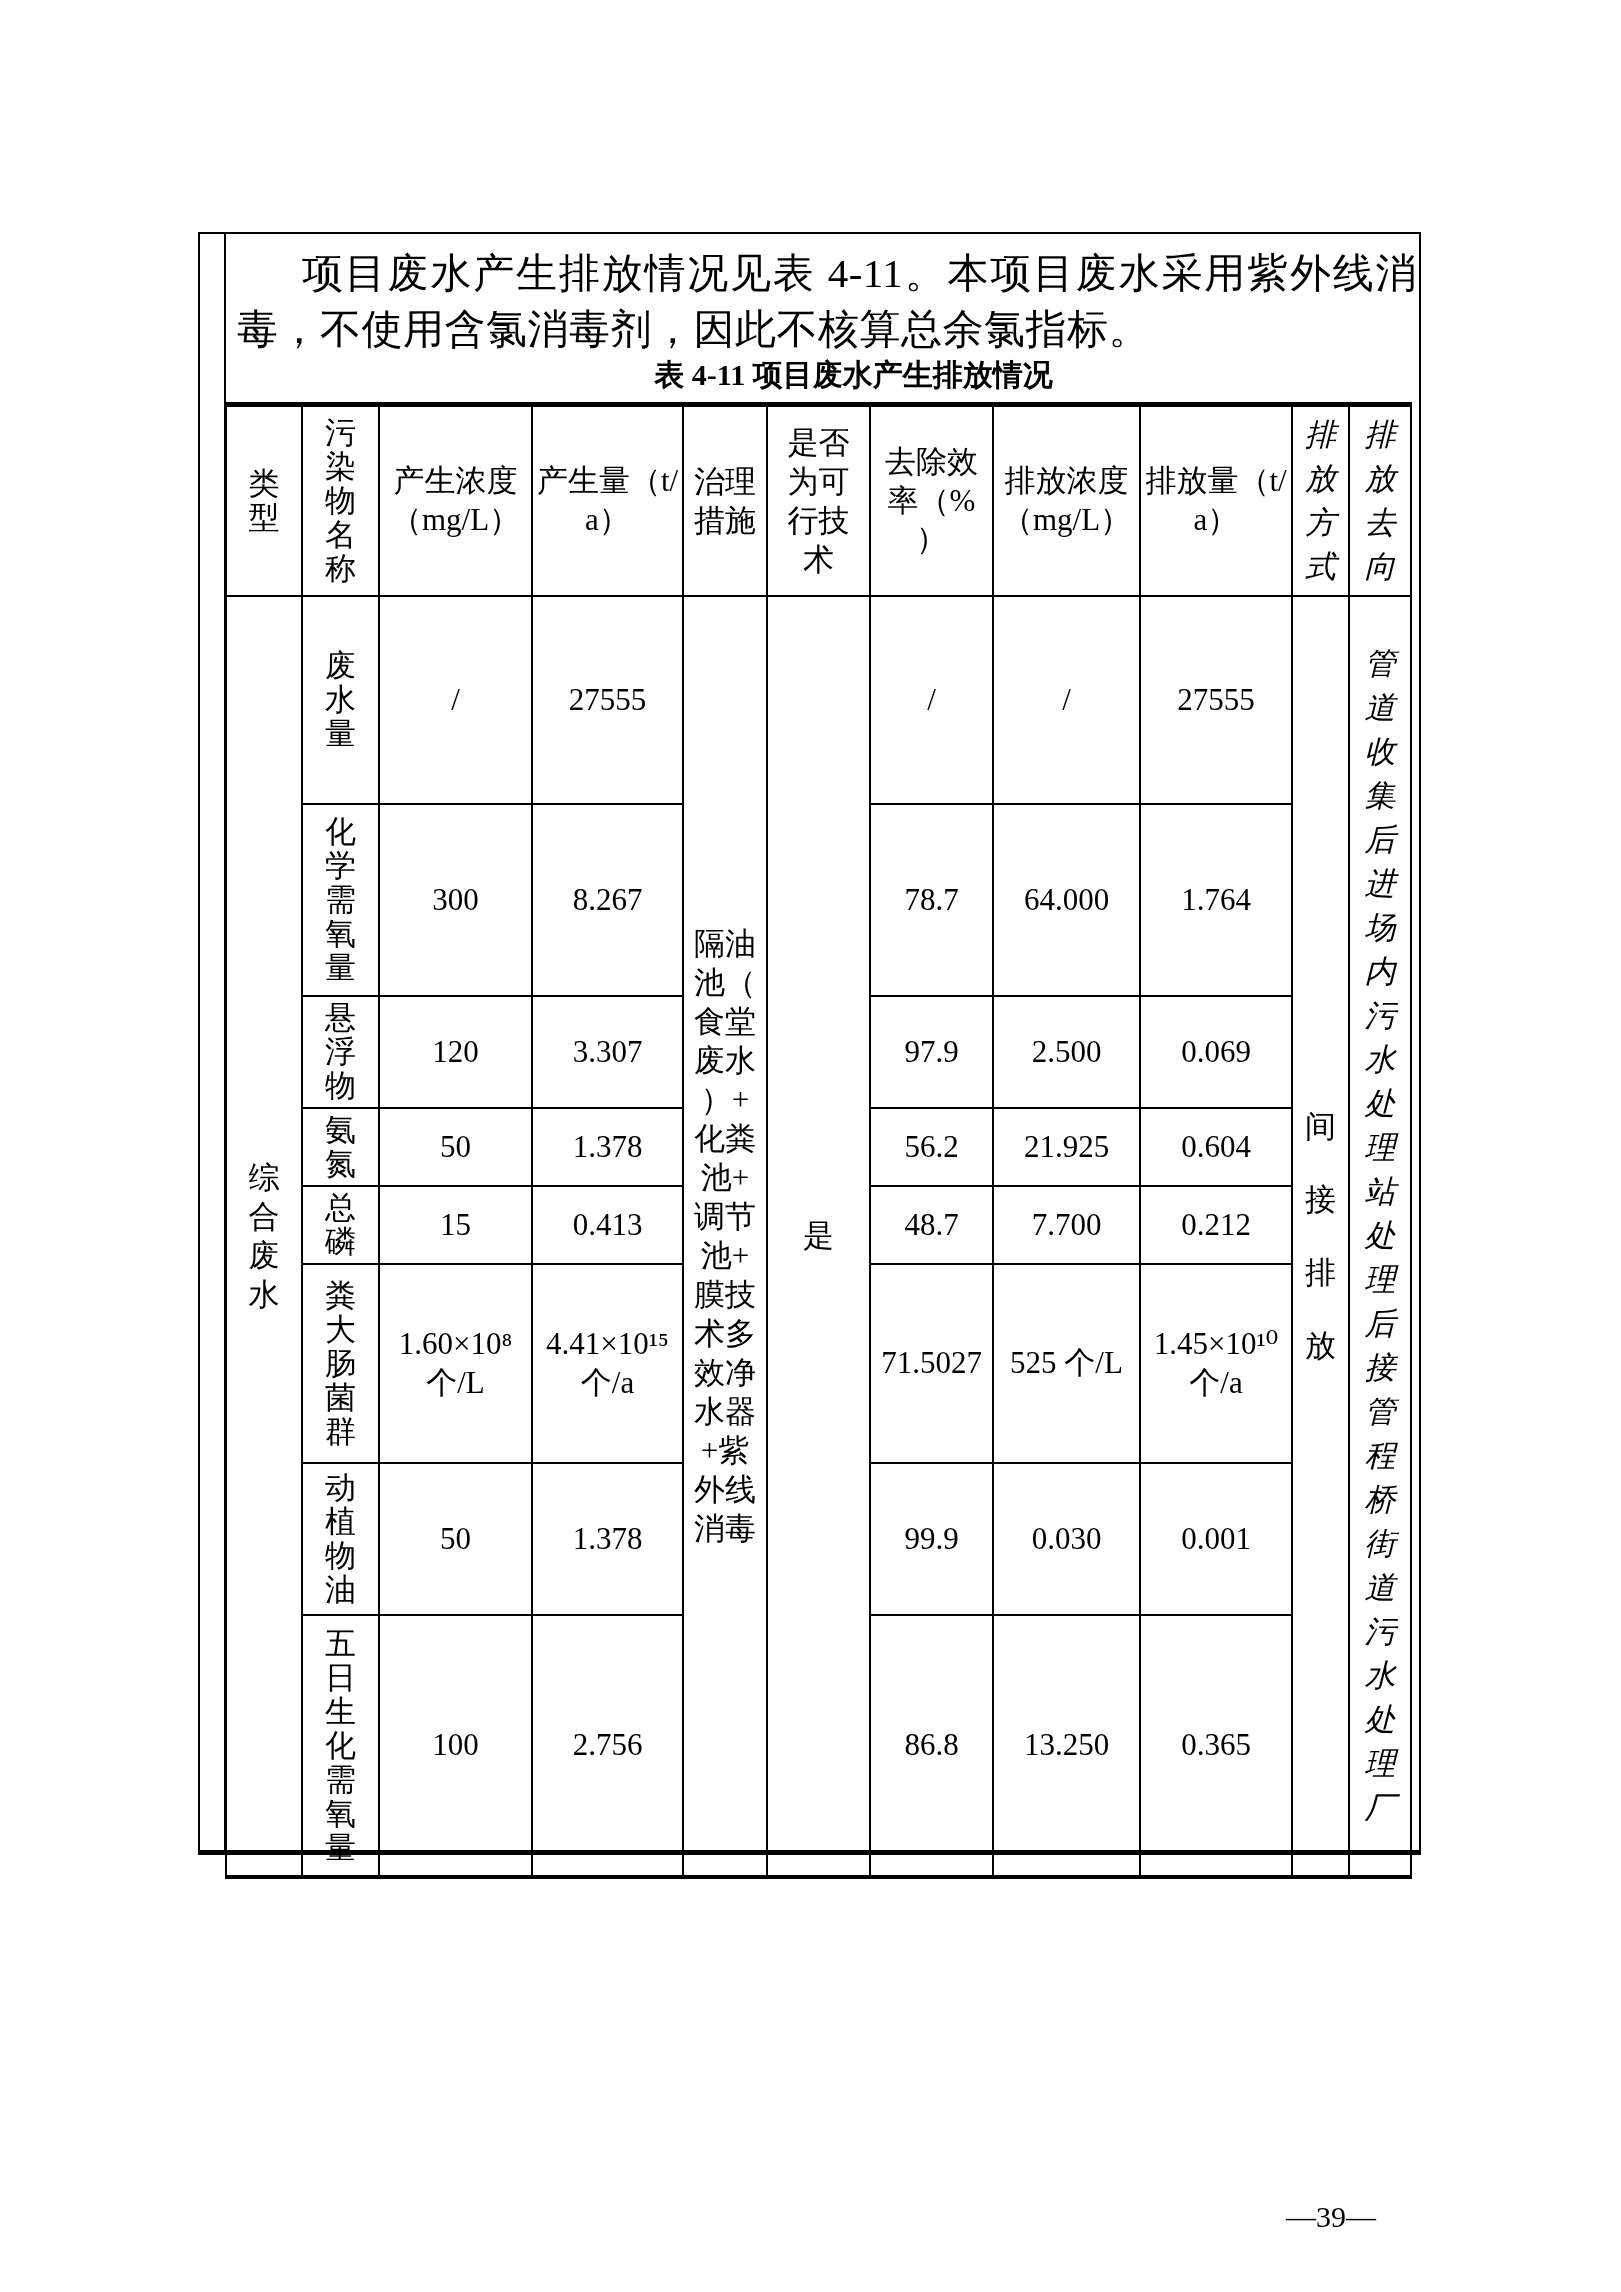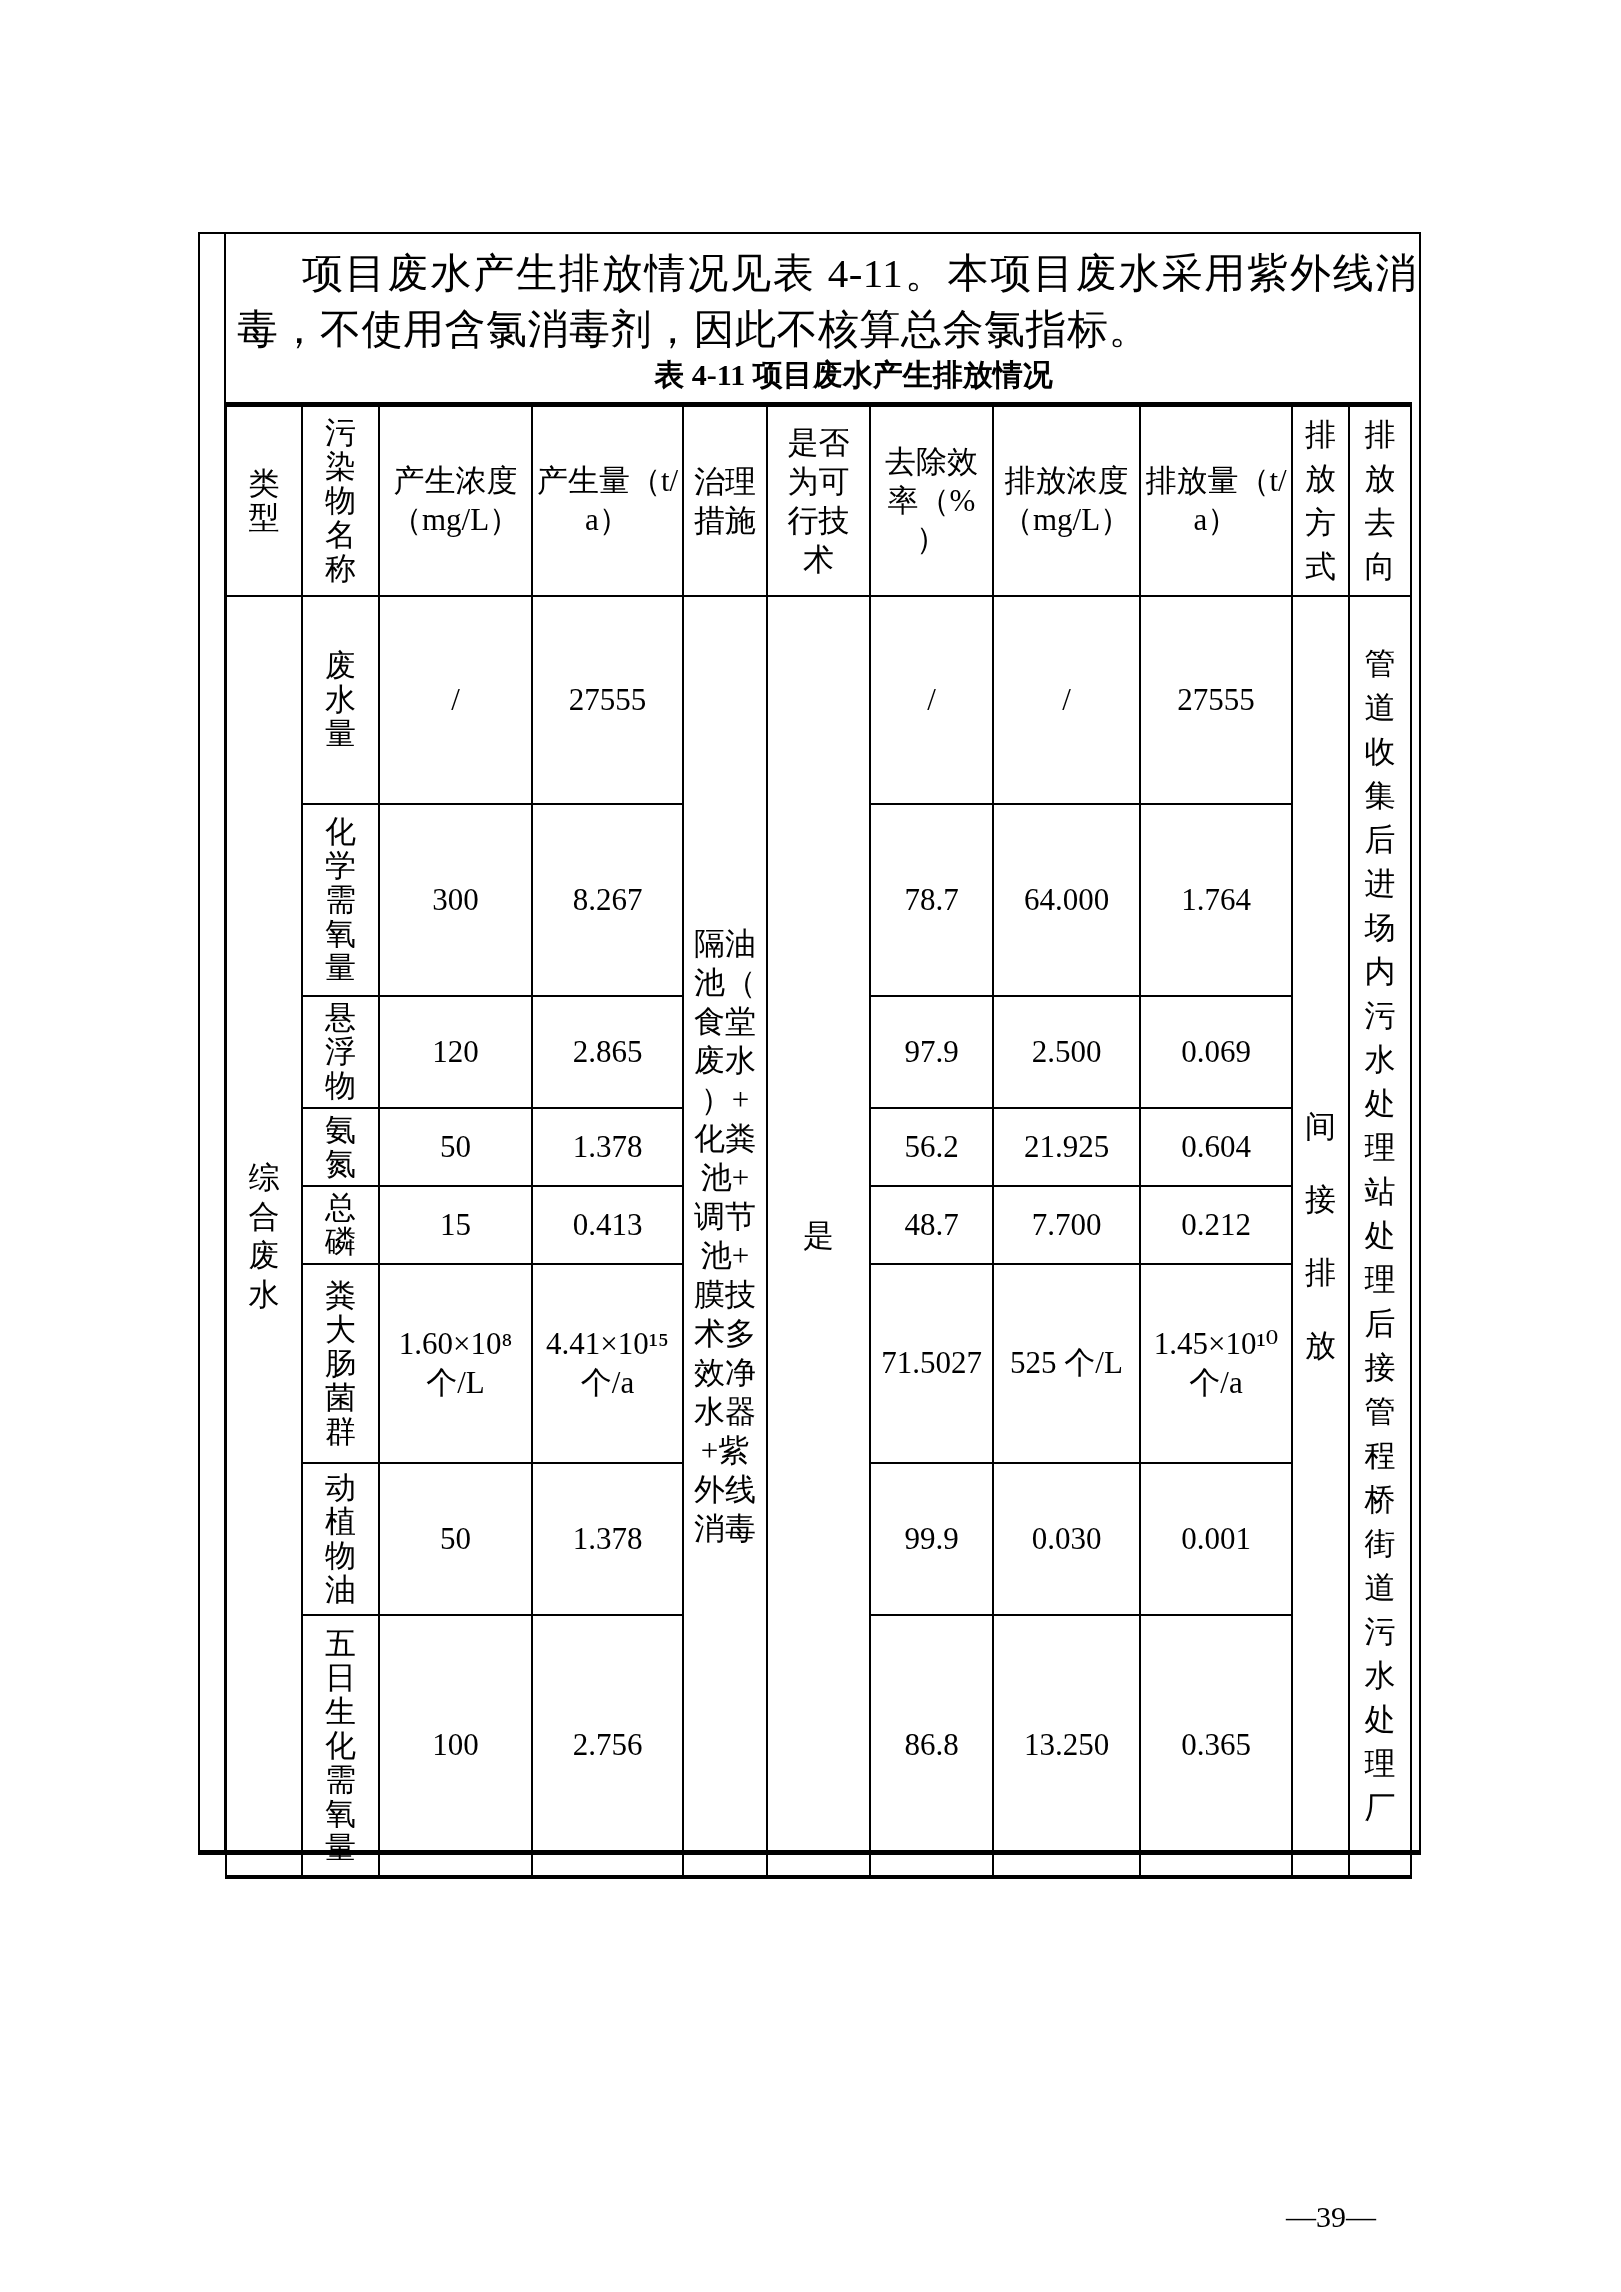--- a/index.html
+++ b/index.html
@@ -33,21 +33,21 @@
   }
   td{
     border:2px solid #000;padding:0;margin:0;
     text-align:center;vertical-align:middle;
     font-size:31px;line-height:1.25;
     overflow:hidden;
   }
   
   .v{width:1.08em;margin:4px auto;word-break:break-all;line-break:anywhere;line-height:34px;}
   .lh40{line-height:39px;}
-  .lh45{line-height:44px;}
+  .lh45{line-height:44px;font-style:italic;}
   .lh60{line-height:73px;}
   
   .narrow{width:67px;margin:16px auto;word-break:break-all;line-break:anywhere;line-height:39px;text-align:center;}
   .hwrap{word-break:break-all;line-break:anywhere;padding:0 2px;}
   
   #pagenum{left:1286px;top:2200px;width:147px;text-align:left;font-size:30px;}
 </style>
 </head>
 <body>
 
@@ -132,21 +132,21 @@
     <td>8.267</td>
     <td>78.7</td>
     <td>64.000</td>
     <td>1.764</td>
   </tr>
   <tr style="height:103px">
     <td>
           <div class="v">悬浮物</div>
         </td>
     <td>120</td>
-    <td>2.865</td>
+    <td>3.307</td>
     <td>97.9</td>
     <td>2.500</td>
     <td>0.069</td>
   </tr>
   <tr style="height:73px">
     <td>
           <div class="v">氨氮</div>
         </td>
     <td>50</td>
     <td>1.378</td>

